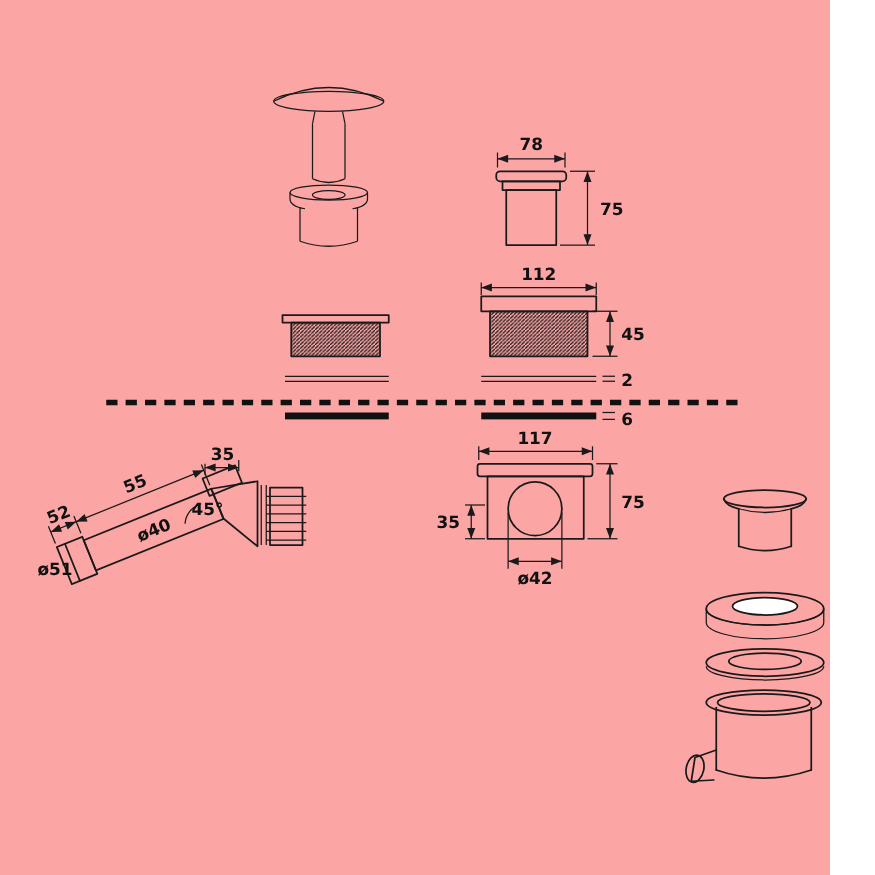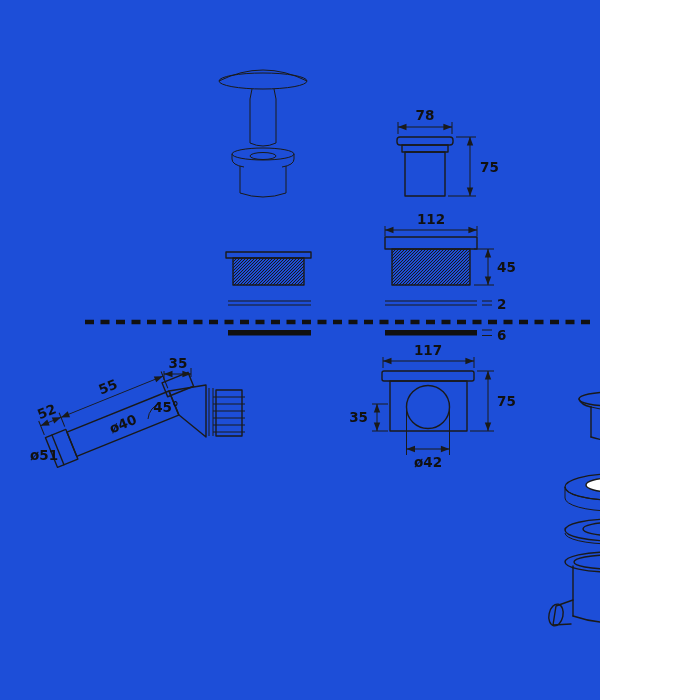--- a/index.html
+++ b/index.html
@@ -1,16 +1,16 @@
 <!DOCTYPE html>
 <html><head>
 <meta charset="utf-8">
 <style>
   html,body{margin:0;padding:0;background:#ffffff}
-  .page{width:600px;height:700px;background:#1d4ed8;position:relative;overflow:hidden}
+  .page{width:664px;height:700px;background:#fca5a5;position:relative;overflow:hidden}
   svg{display:block}
   text{font-family:"DejaVu Sans","Liberation Sans",sans-serif;font-size:13.5px;font-weight:700;fill:#111;stroke:none}
   .ln{stroke:#1a1a1a;stroke-width:1.4;fill:none;stroke-linecap:round;stroke-linejoin:round}
   .thin{stroke:#1a1a1a;stroke-width:1;fill:none;stroke-linecap:butt}
   .blk{fill:#111;stroke:none}
 </style>
 </head>
 <body>
 
 <div class="page">

